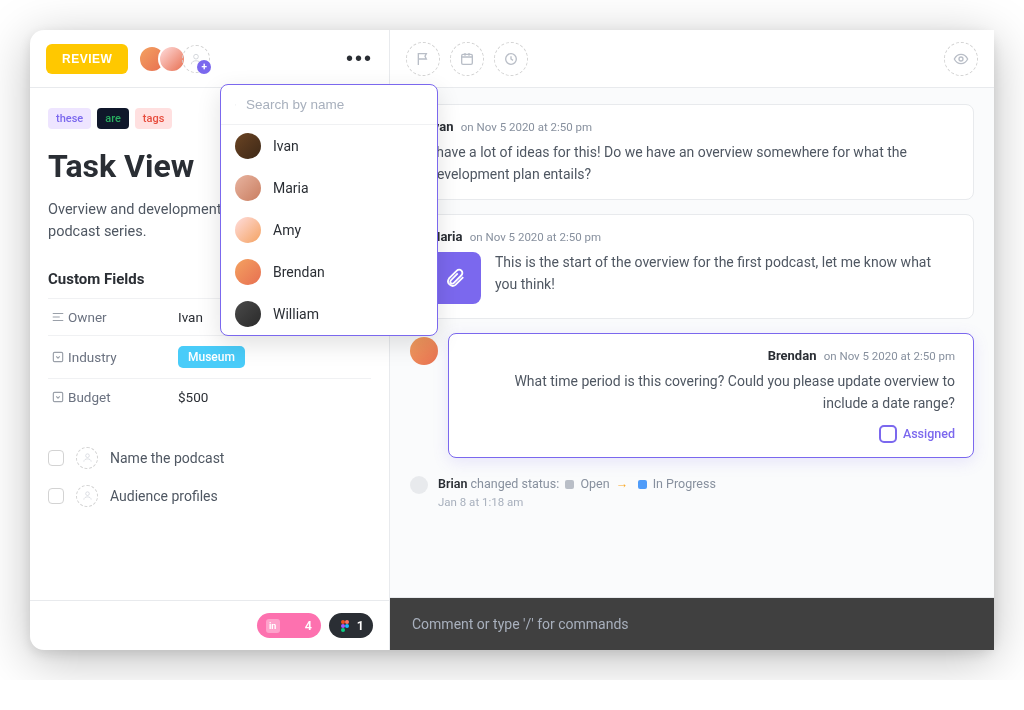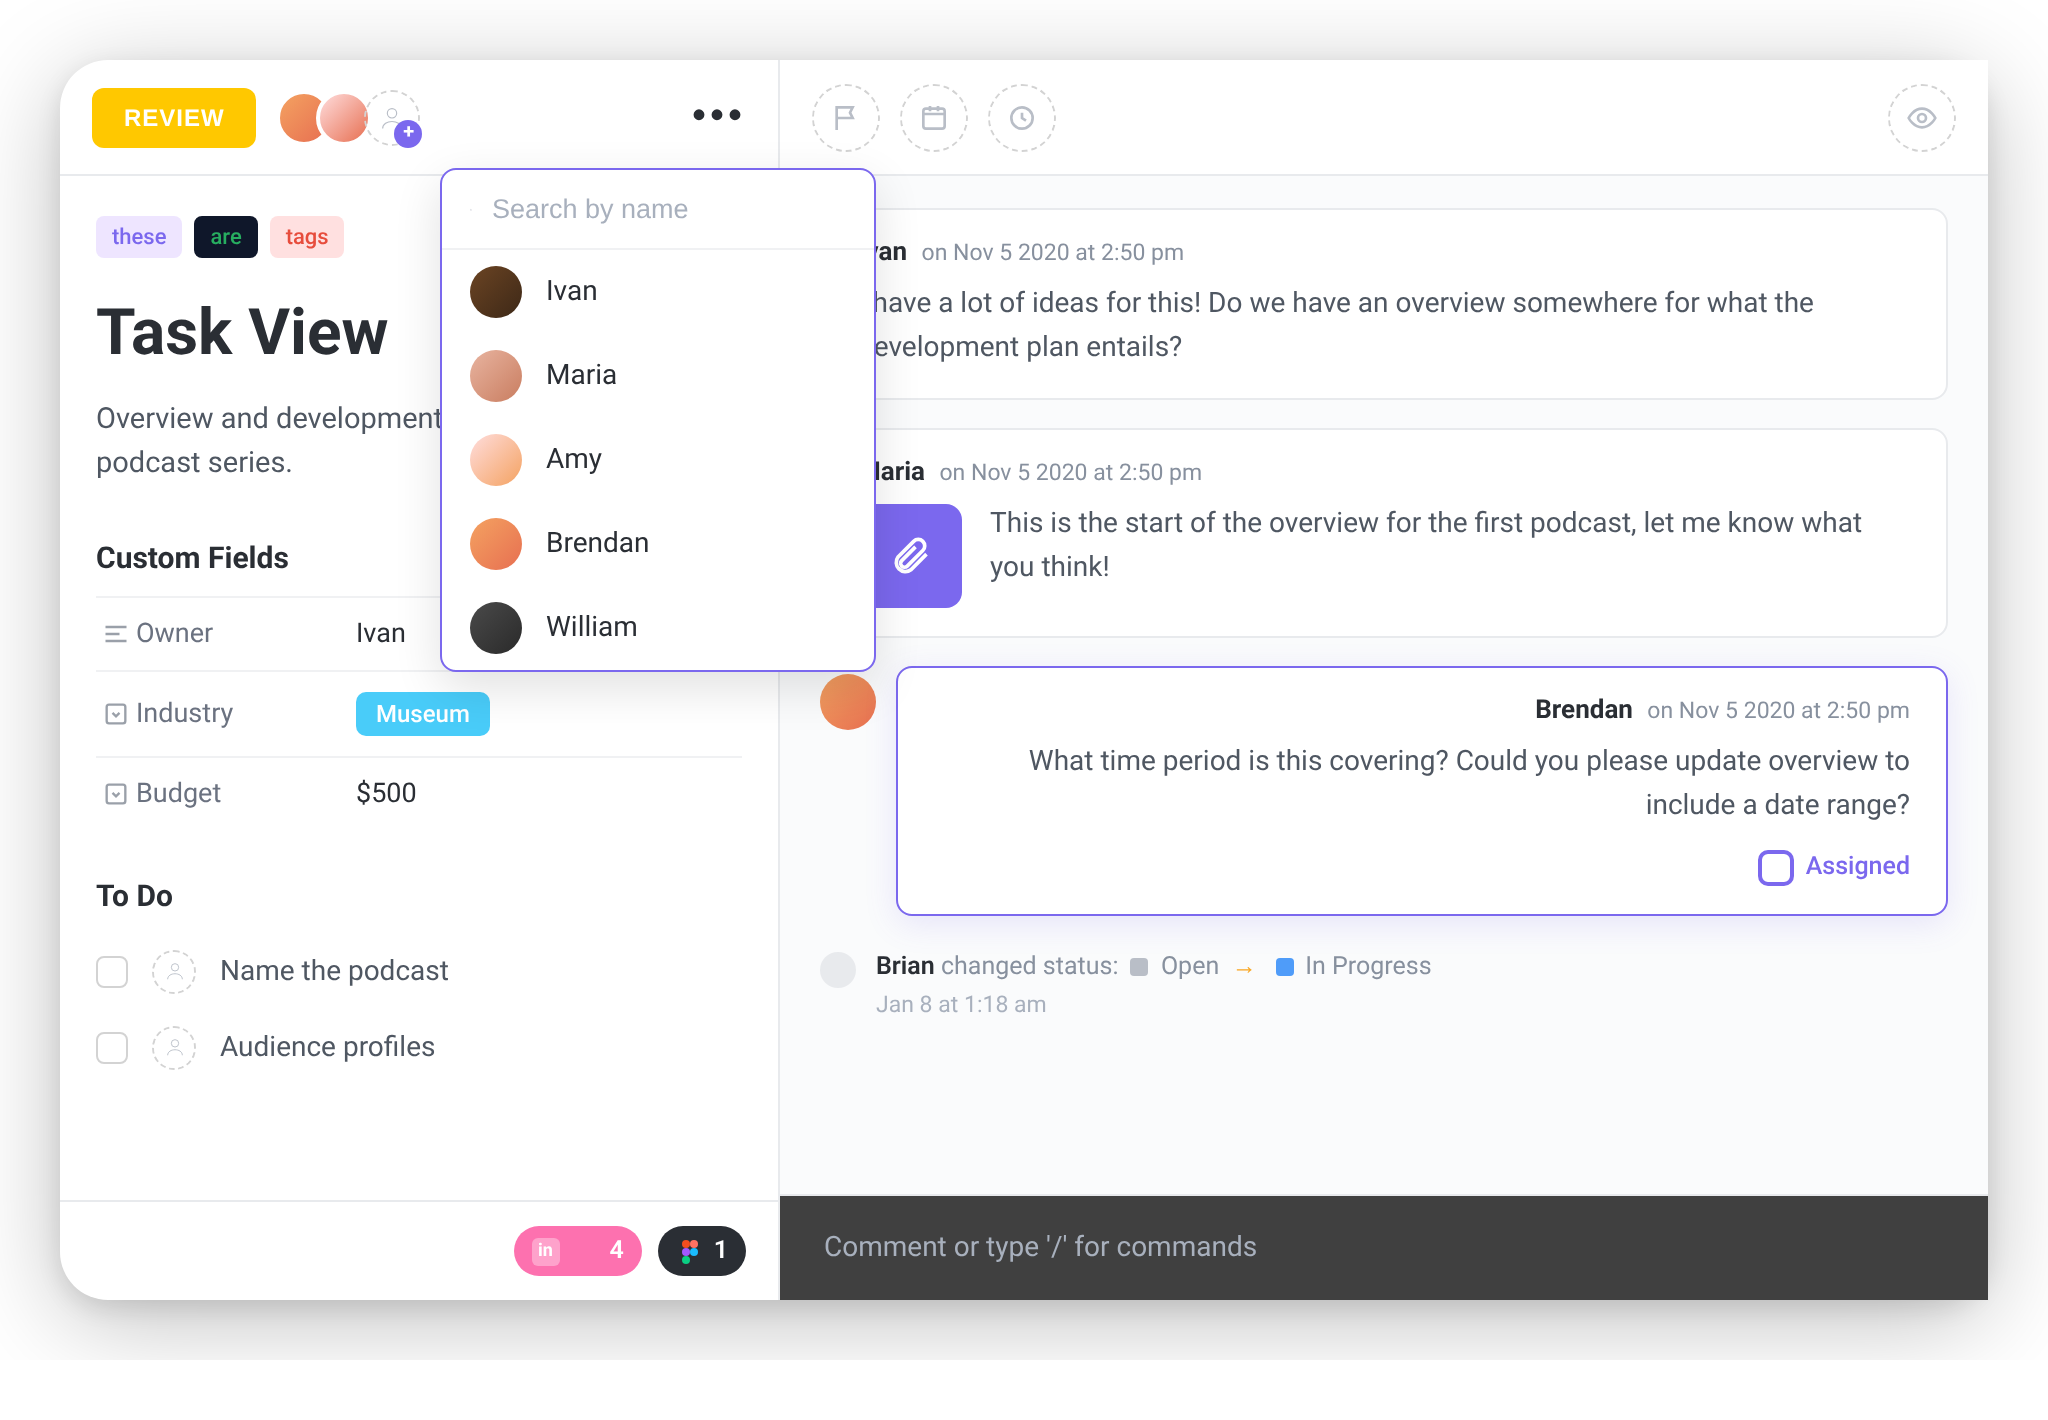--- a/index.html
+++ b/index.html
@@ -1,17 +1,17 @@
 <!DOCTYPE html>
 <html><head>
 <meta charset="utf-8">
 <style>
 * { box-sizing: border-box; margin: 0; padding: 0; }
 body { font-family: -apple-system, BlinkMacSystemFont, "Segoe UI", Roboto, sans-serif; background: #fff; padding: 30px; color: #2a2e34; }
-.app { width: 964px; height: 620px; background: #fff; border-radius: 24px; box-shadow: 0 10px 50px rgba(0,0,0,0.25), 0 4px 12px rgba(0,0,0,0.1); display: flex; position: relative; overflow: visible; }
+.app { width: 964px; height: 620px; background: #fff; border-radius: 14px; box-shadow: 0 10px 50px rgba(0,0,0,0.25), 0 4px 12px rgba(0,0,0,0.1); display: flex; position: relative; overflow: visible; }
 .left { width: 360px; border-right: 1px solid #e8eaed; display: flex; flex-direction: column; }
 .right { flex: 1; display: flex; flex-direction: column; background: #fafbfc; }
 .topbar-l { display: flex; align-items: center; height: 58px; padding: 0 16px; border-bottom: 1px solid #e8eaed; gap: 10px; }
 .topbar-r { display: flex; align-items: center; height: 58px; padding: 0 16px; border-bottom: 1px solid #e8eaed; gap: 10px; background: #fff; }
 .review-btn { background: #ffc800; color: #fff; font-weight: 700; font-size: 12px; letter-spacing: 0.5px; padding: 8px 16px; border-radius: 6px; border: none; }
 .avatars { display: flex; align-items: center; }
 .av { width: 28px; height: 28px; border-radius: 50%; border: 2px solid #fff; margin-left: -8px; background-size: cover; background-position: center; }
 .av:first-child { margin-left: 0; }
 .av1 { background: linear-gradient(135deg,#f4a261,#e76f51); }
 .av2 { background: linear-gradient(135deg,#fdd,#e76f51); }
@@ -145,21 +145,20 @@
             <svg viewBox="0 0 24 24">
               <rect x="4" y="4" width="16" height="16" rx="2"></rect>
               <path d="M9 11l3 3 3-3"></path>
             </svg>
           </span>
         <span class="cf-label">Budget</span>
         <span class="cf-val">$500</span>
       </div>
 
       <div class="todo">
-        <h3>To Do</h3>
         <div class="todo-item">
           <span class="chk"></span>
           <span class="mini-person">
               <svg viewBox="0 0 24 24">
                 <circle cx="12" cy="8" r="4"></circle>
                 <path d="M4 21c0-4 4-6 8-6s8 2 8 6"></path>
               </svg>
             </span>
           <span class="todo-text">Name the podcast</span>
         </div>

